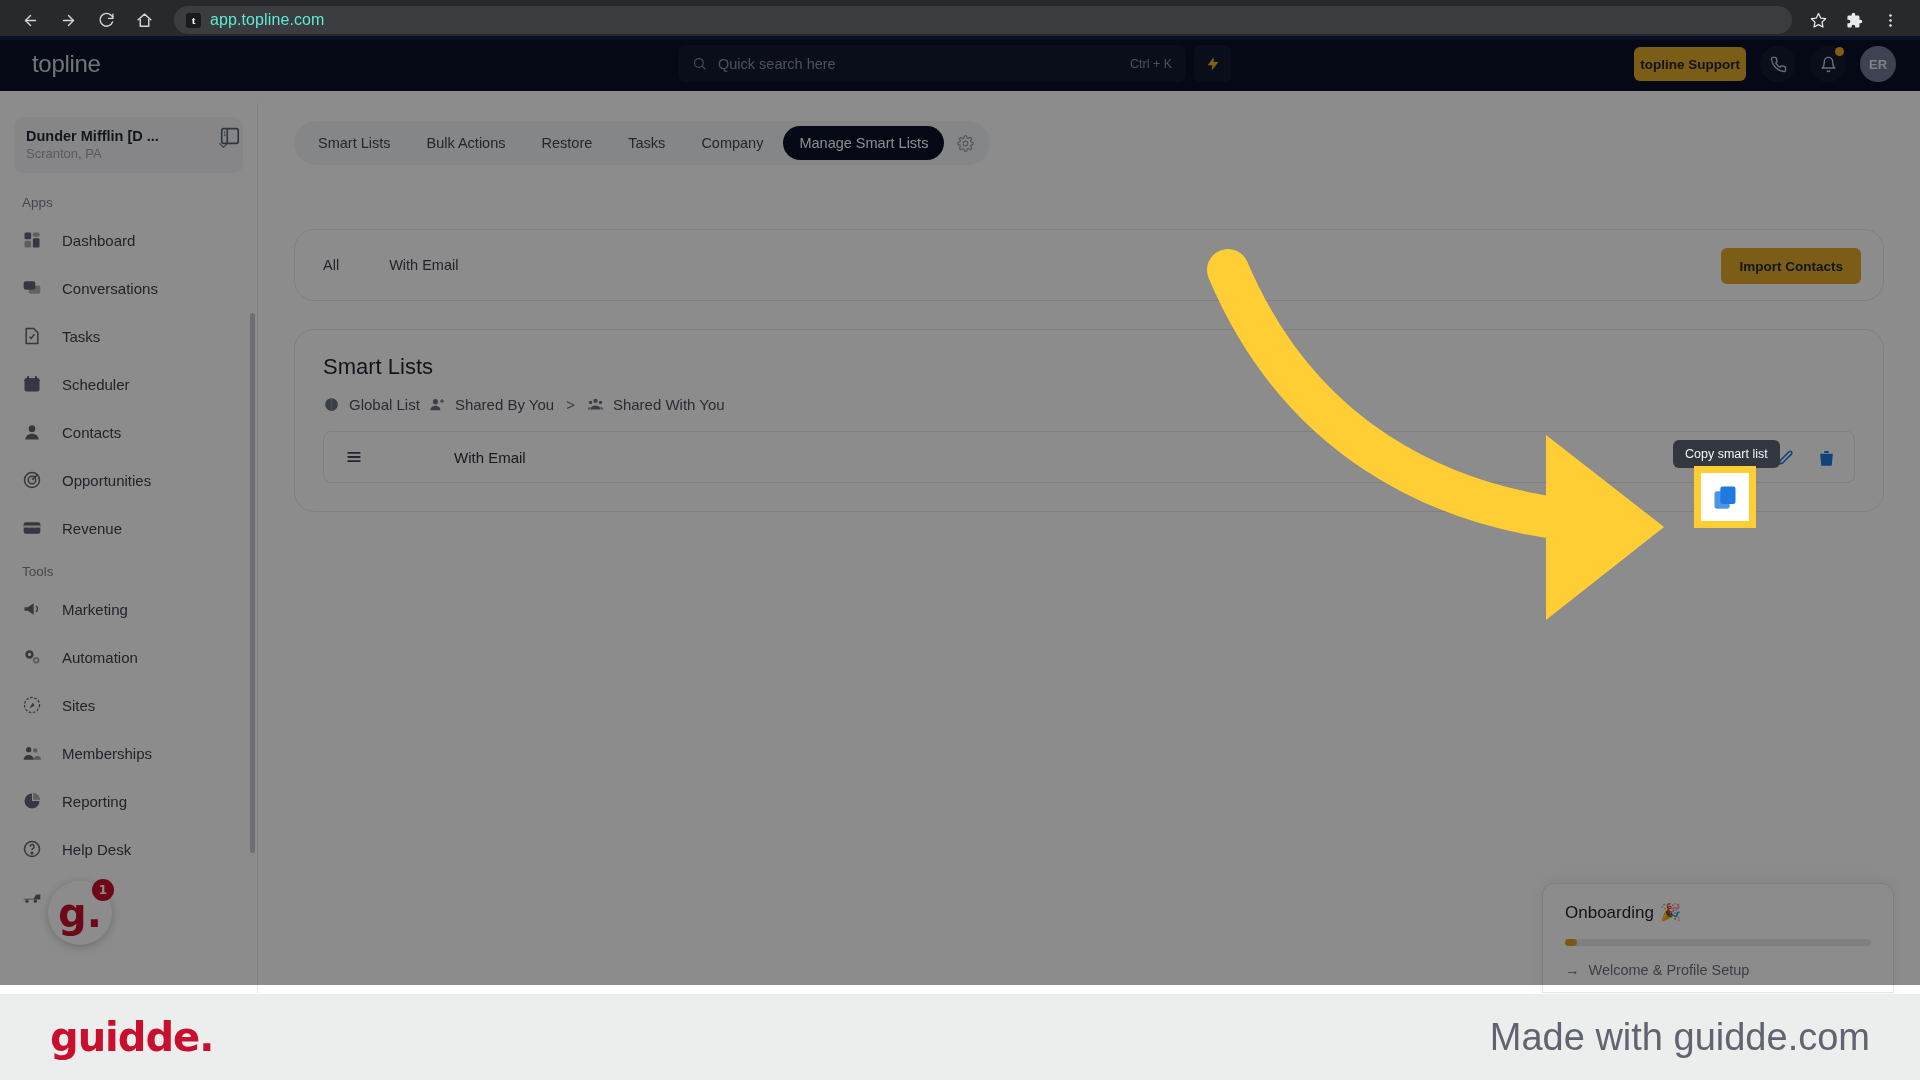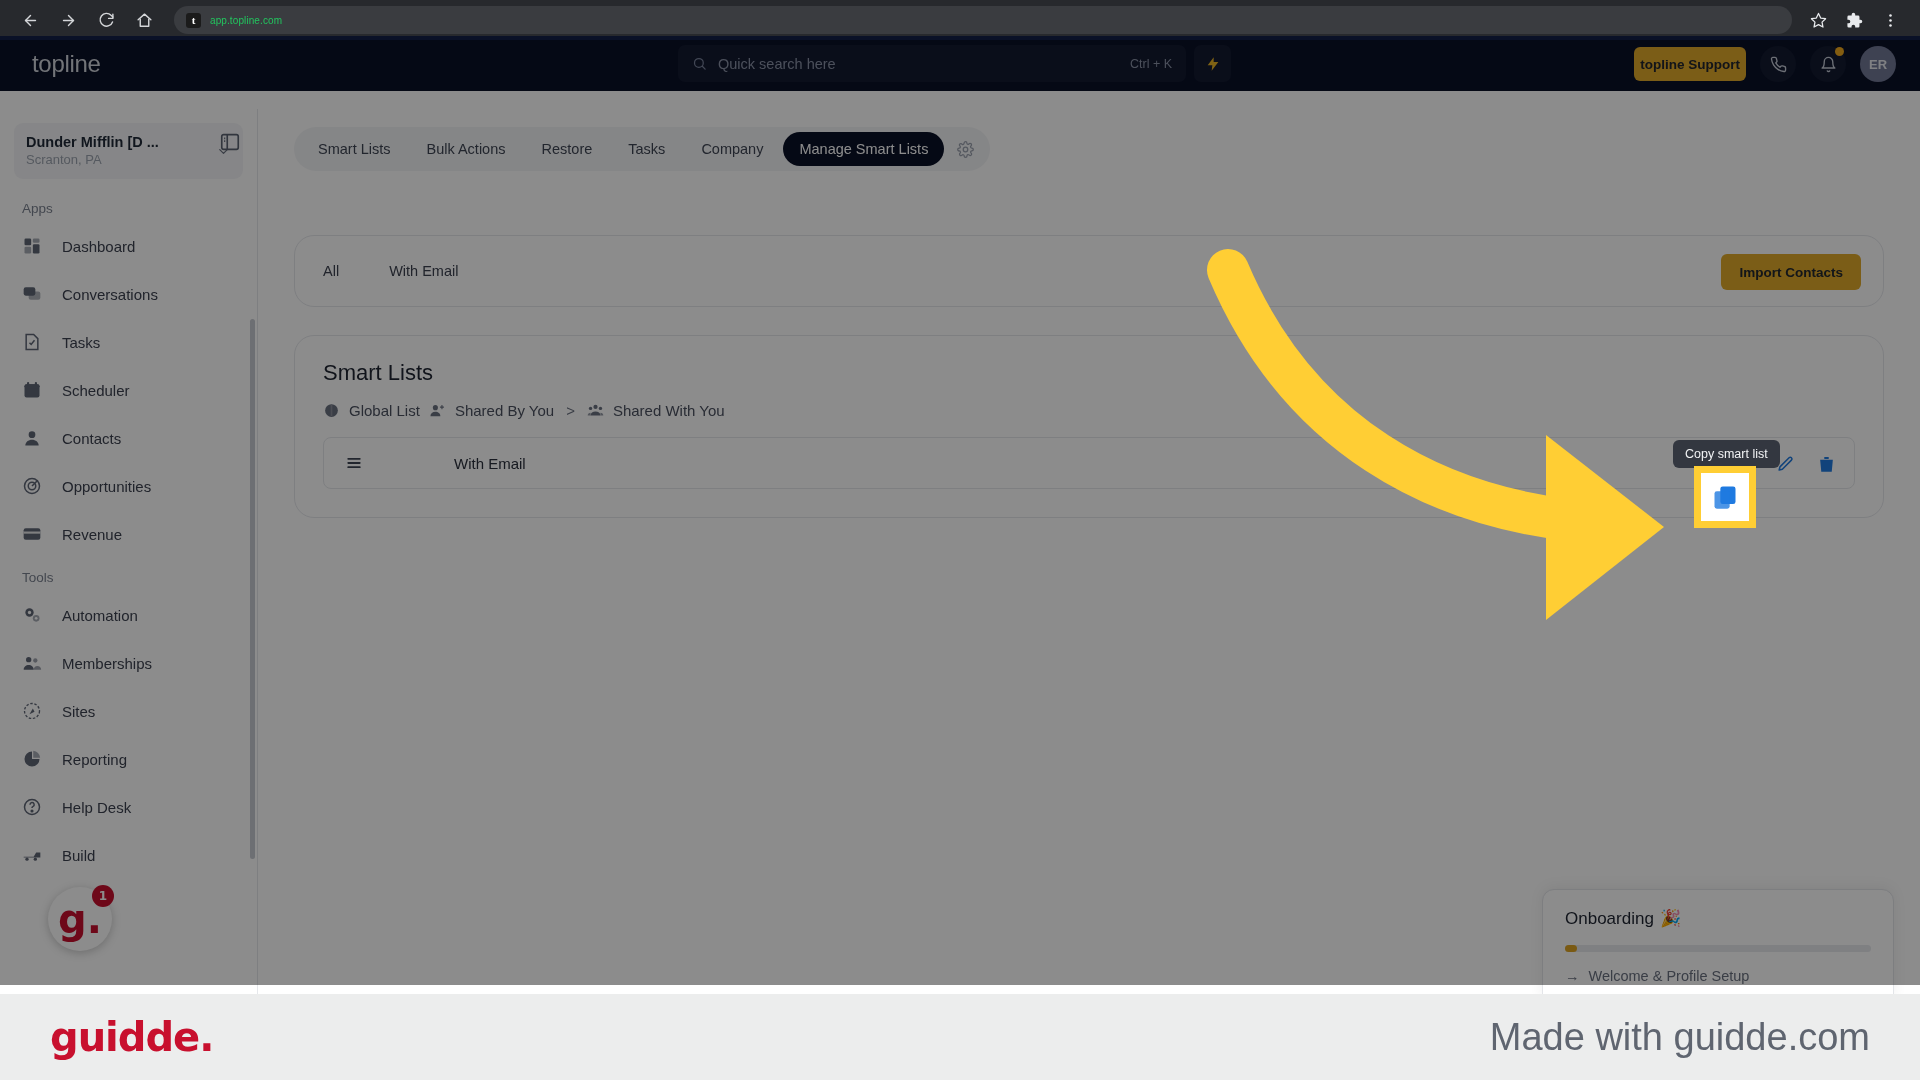--- a/index.html
+++ b/index.html
@@ -26,21 +26,21 @@
     flex: 1; height: 28px; margin-left: 8px; background: #3a3c40;
     border-radius: 14px; display: flex; align-items: center;
     padding: 0 12px; gap: 9px; max-width: 1700px;
   }
   .favicon {
     width: 15px; height: 15px; background: #1b1b1b; border-radius: 3px;
     display: flex; align-items: center; justify-content: center;
     color: #fff; font-weight: bold; font-size: 11px; line-height: 1;
     font-family: "Liberation Serif", serif;
   }
-  .url-text { color: #22c55e; font-size: 10px; letter-spacing: .1px; }
+  .url-text { color: #5eead4; font-size: 16px; letter-spacing: .1px; }
   .chrome-right { display: flex; align-items: center; gap: 4px; margin-left: 4px; }
   .chrome-right .nav-btn { color: #e8eaed; }
 
   
   .app-header {
     position: absolute; top: 36px; left: 0; width: 1920px; height: 55px;
     background: #0a1127; display: flex; align-items: center;
   }
   .logo {
     color: #cfd3da; font-size: 24px; letter-spacing: -0.3px;
@@ -82,21 +82,21 @@
     border-radius: 50%; background: #f0a91e;
   }
   .avatar {
     width: 36px; height: 36px; border-radius: 50%; background: #717896;
     color: #e7e9ee; font-size: 13px; font-weight: 600;
     display: flex; align-items: center; justify-content: center;
   }
 
   
   .body-area {
-    position: absolute; top: 109px; left: 0; width: 1920px; height: 890px;
+    position: absolute; top: 103px; left: 0; width: 1920px; height: 890px;
     background: #b91c1c;
   }
   .sidebar {
     position: absolute; left: 0; top: 0; width: 258px; height: 890px;
     background: #ffffff; border-right: 1px solid #e6e8ec;
     padding-top: 14px; overflow: hidden;
   }
   .org-card {
     margin: 0 14px 10px 14px; height: 56px; border-radius: 9px;
     background: #f4f5f7; display: flex; align-items: center;
@@ -394,42 +394,49 @@
               <rect x="2" y="5" width="20" height="14" rx="2.5"></rect>
               <rect x="2" y="9" width="20" height="2.6" fill="#fff" opacity=".85"></rect>
             </svg></span>
         <span>Revenue</span>
       </div>
 
       <div class="side-label">Tools</div>
 
       <div class="side-item">
         <span class="side-ic"><svg viewBox="0 0 24 24" fill="currentColor">
+              <path d="M3 10v4h4l7 5V5L7 10z"></path>
+              <path d="M17 8.5a5 5 0 0 1 0 7" stroke="currentColor" stroke-width="1.8" fill="none"></path>
+            </svg></span>
+        <span>Marketing</span>
+      </div>
+      <div class="side-item">
+        <span class="side-ic"><svg viewBox="0 0 24 24" fill="currentColor">
               <circle cx="9" cy="9" r="5"></circle>
               <circle cx="9" cy="9" r="2" fill="#fff"></circle>
               <circle cx="17" cy="16" r="4" opacity=".55"></circle>
               <circle cx="17" cy="16" r="1.6" fill="#fff"></circle>
             </svg></span>
         <span>Automation</span>
       </div>
       <div class="side-item">
+        <span class="side-ic"><svg viewBox="0 0 24 24" fill="none" stroke="currentColor" stroke-width="1.6">
+              <circle cx="12" cy="12" r="9" stroke-dasharray="3 2"></circle>
+              <path d="M9 16l4-7 2 4-6 3z" fill="currentColor" stroke="none"></path>
+            </svg></span>
+        <span>Sites</span>
+      </div>
+      <div class="side-item">
         <span class="side-ic"><svg viewBox="0 0 24 24" fill="currentColor">
               <circle cx="8" cy="8" r="3.2"></circle>
               <circle cx="16" cy="9" r="2.6" opacity=".6"></circle>
               <path d="M2 20c0-3.4 2.8-5.5 6-5.5s6 2.1 6 5.5z"></path>
               <path d="M14 20c0-2.6 2-4.4 4.5-4.4S23 17.4 23 20z" opacity=".6"></path>
             </svg></span>
         <span>Memberships</span>
-      </div>
-      <div class="side-item">
-        <span class="side-ic"><svg viewBox="0 0 24 24" fill="none" stroke="currentColor" stroke-width="1.6">
-              <circle cx="12" cy="12" r="9" stroke-dasharray="3 2"></circle>
-              <path d="M9 16l4-7 2 4-6 3z" fill="currentColor" stroke="none"></path>
-            </svg></span>
-        <span>Sites</span>
       </div>
       <div class="side-item">
         <span class="side-ic"><svg viewBox="0 0 24 24" fill="currentColor">
               <path d="M12 3a9 9 0 1 0 9 9h-9z"></path>
               <path d="M13.5 2.2A9 9 0 0 1 21.8 10.5h-8.3z" opacity=".55"></path>
             </svg></span>
         <span>Reporting</span>
       </div>
       <div class="side-item">
         <span class="side-ic"><svg viewBox="0 0 24 24" fill="none" stroke="currentColor" stroke-width="1.8">

